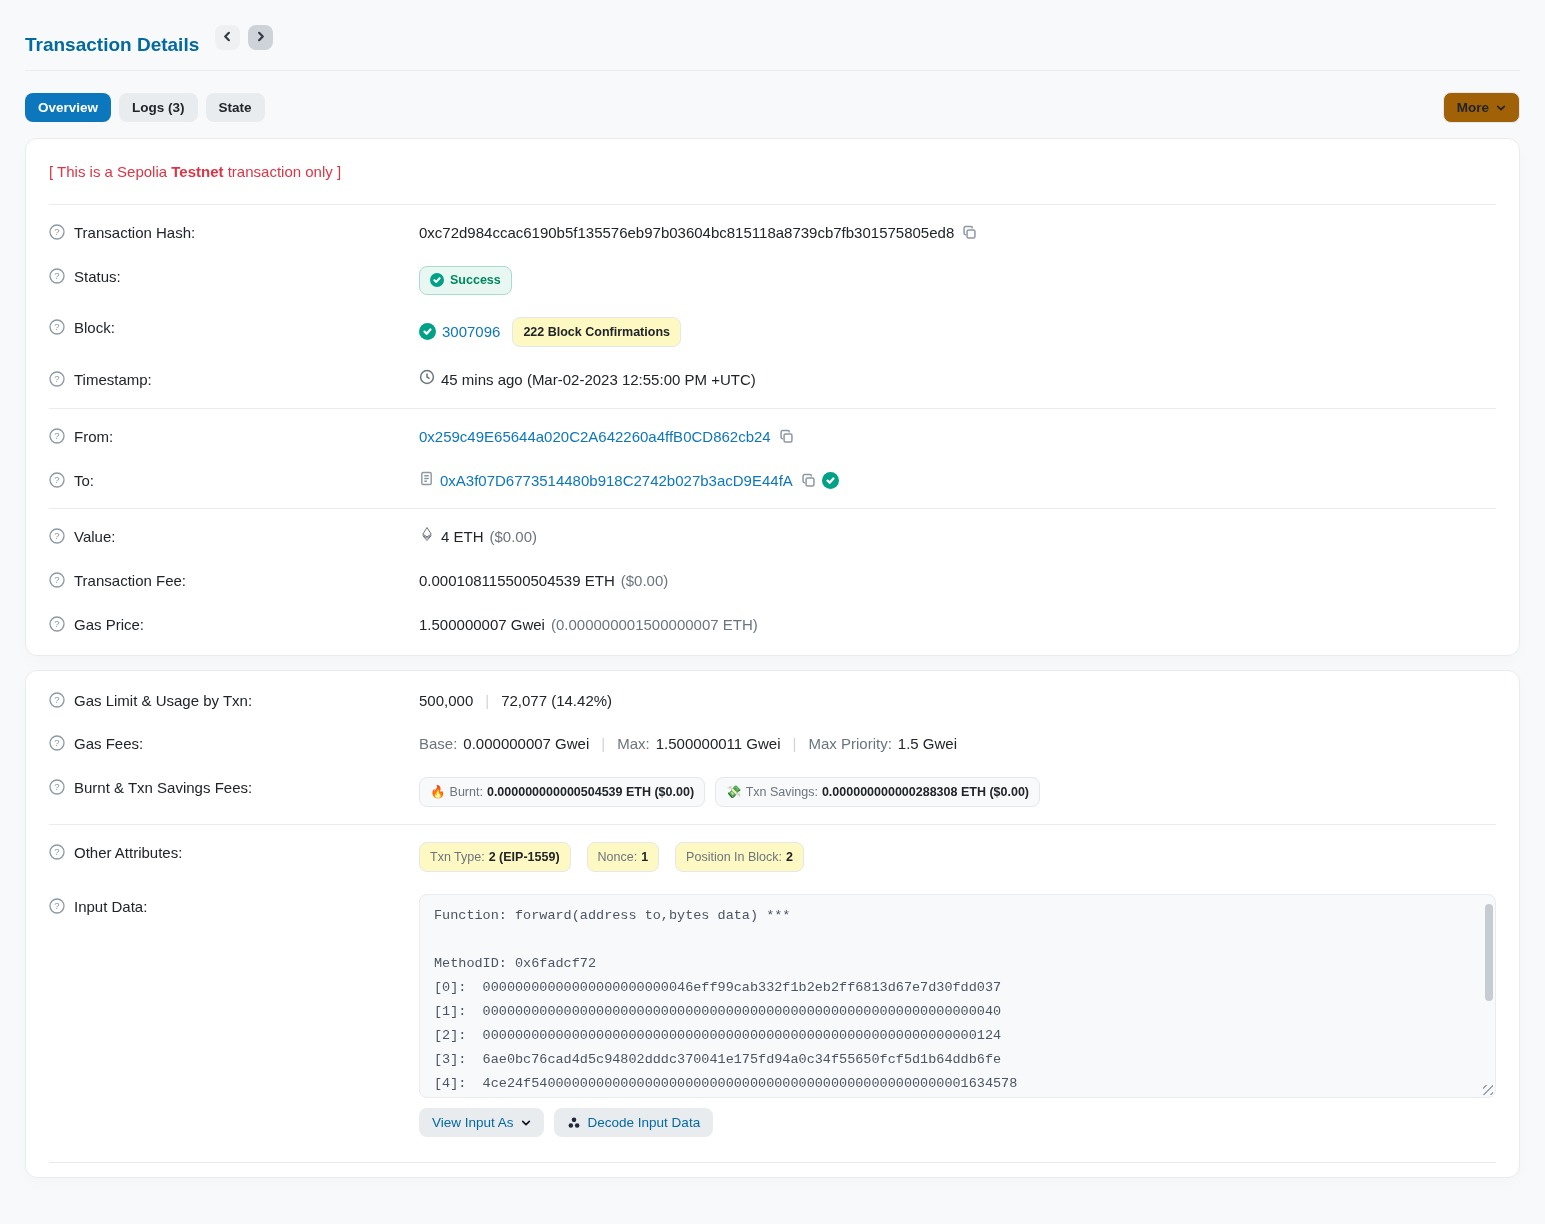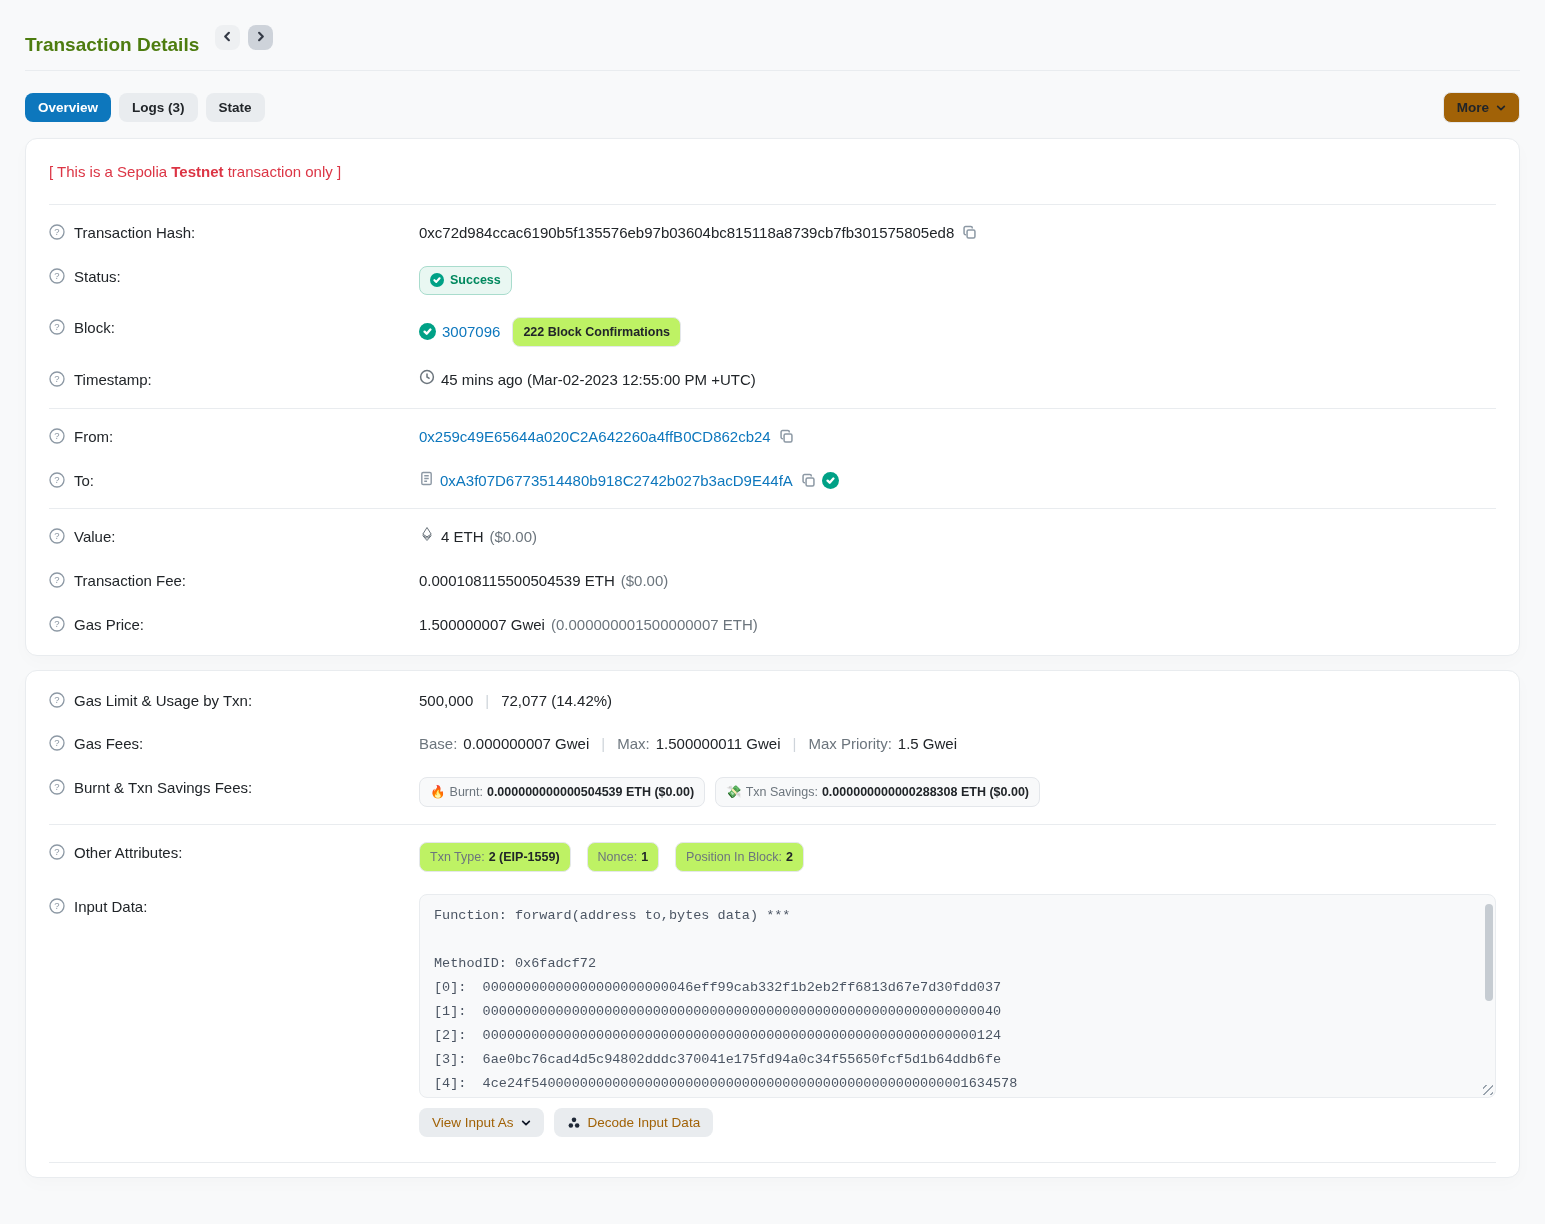--- a/index.html
+++ b/index.html
@@ -2,21 +2,21 @@
 <html><head>
 <meta charset="utf-8">
 <style>
   * { margin:0; padding:0; box-sizing:border-box; }
   html,body { width:1545px; background:#f8f9fa; font-family:"Liberation Sans","DejaVu Sans",sans-serif; color:#212529; }
   body { font-size:15px; }
   .page { width:1545px; min-height:1224px; padding:0 25px 16px 25px; }
 
   
   .hdr { display:flex; align-items:center; gap:8px; padding:18px 0 14px 0; border-bottom:1px solid #e9ecef; }
-  .hdr h1 { font-size:19px; font-weight:700; color:#4d7c0f; margin-right:8px;margin-top:16px; }
+  .hdr h1 { font-size:19px; font-weight:700; color:#0369a1; margin-right:8px;margin-top:16px; }
   .navbtn { width:25px; height:25px; border:none; border-radius:8px; display:flex; align-items:center; justify-content:center; cursor:pointer; }
   .navbtn.prev { background:#eef0f2; }
   .navbtn.next { background:#ced3da; }
   .navbtn svg { width:11px; height:11px; stroke:#343a46; stroke-width:2.4; fill:none; stroke-linecap:round; stroke-linejoin:round; }
 
   
   .tabs { display:flex; align-items:center; gap:8px; margin:21px 0 15px 0; }
   .tab { border:none; border-radius:8px; padding:7px 13px; font-size:13.5px; font-weight:600; cursor:pointer; background:#e9ecef; color:#212529; font-family:inherit; }
   .tab.active { background:#0d77bd; color:#fff; }
   .more-btn { margin-left:auto; background:#a16207; border:1px solid #e4e7eb; border-radius:8px; padding:7px 13px; font-size:13.5px; font-weight:600; color:#212529; display:flex; align-items:center; gap:7px; cursor:pointer; font-family:inherit; }
@@ -42,36 +42,36 @@
   .copy-ic { cursor:pointer; display:inline-flex; margin-left:2px; }
   .copy-ic svg { width:15px; height:15px; stroke:#8c98a4; stroke-width:1.6; fill:none; }
   .doc-ic svg { width:15px; height:15px; stroke:#8c98a4; stroke-width:1.5; fill:none; }
   .okcircle { width:17px; height:17px; border-radius:50%; background:#00a186; display:inline-flex; align-items:center; justify-content:center; flex-shrink:0; }
   .okcircle svg { width:9px; height:9px; stroke:#fff; stroke-width:2.6; fill:none; stroke-linecap:round; stroke-linejoin:round; }
 
   .badge-success { display:inline-flex; align-items:center; gap:6px; background:#e9f7f2; border:1px solid #a9dccd; color:#00885e; border-radius:8px; padding:4.5px 10px; font-size:12.5px; font-weight:700; }
   .badge-success .okcircle { width:14px; height:14px; }
   .badge-success .okcircle svg { width:8px; height:8px; }
 
-  .pill { display:inline-flex; align-items:center; gap:4px; background:#bef264; border:1px solid #e4e7eb; border-radius:8px; padding:5px 10px; font-size:12.5px; font-weight:700; color:#212529; }
+  .pill { display:inline-flex; align-items:center; gap:4px; background:#fef9c3; border:1px solid #e4e7eb; border-radius:8px; padding:5px 10px; font-size:12.5px; font-weight:700; color:#212529; }
   .pill .pl { color:#6c757d; font-weight:400; }
   .pill.soft { background:#f8f9fa; }
 
   .clock-ic svg, .eth-ic svg { width:16px; height:16px; stroke:#6c757d; stroke-width:1.5; fill:none; }
 
   
   .inputbox-wrap { flex:1; }
   .inputbox { position:relative; background:#f8f9fa; border:1px solid #e9ecef; border-radius:8px; height:204px; overflow:hidden; padding:9px 26px 0 14px; }
   .inputbox pre { font-family:"Liberation Mono","DejaVu Sans Mono",monospace; font-size:13.5px; line-height:24px; color:#4b5563; white-space:pre; }
   .sbar { position:absolute; top:2px; right:2px; bottom:2px; width:9px; }
   .sbar .thumb { position:absolute; top:7px; right:0; width:8px; height:97px; background:#c6ccd2; border-radius:5px; cursor:pointer; }
   .grip { position:absolute; right:2px; bottom:2px; width:10px; height:10px; background:
     repeating-linear-gradient(135deg, transparent 0 2px, #9aa4ae 2px 3px, transparent 3px 5px); cursor:nwse-resize; }
   .inbtns { display:flex; gap:10px; margin-top:10px; }
-  .gbtn { background:#e9ecef; border:none; border-radius:8px; padding:7px 13px; font-size:13.5px; font-weight:500; color:#a16207; display:flex; align-items:center; gap:7px; cursor:pointer; font-family:inherit; }
+  .gbtn { background:#e9ecef; border:none; border-radius:8px; padding:7px 13px; font-size:13.5px; font-weight:500; color:#0369a1; display:flex; align-items:center; gap:7px; cursor:pointer; font-family:inherit; }
   .gbtn svg.chv { width:10px; height:10px; stroke:#111827; stroke-width:2; fill:none; stroke-linecap:round; stroke-linejoin:round; }
   .gbtn svg.cube { width:14px; height:14px; fill:#1f2937; }
 
   .show-less { color:#0d77bd; cursor:pointer; }
   .plain-label { width:370px; flex-shrink:0; }
 </style>
 </head>
 <body>
 
 <div class="page">

